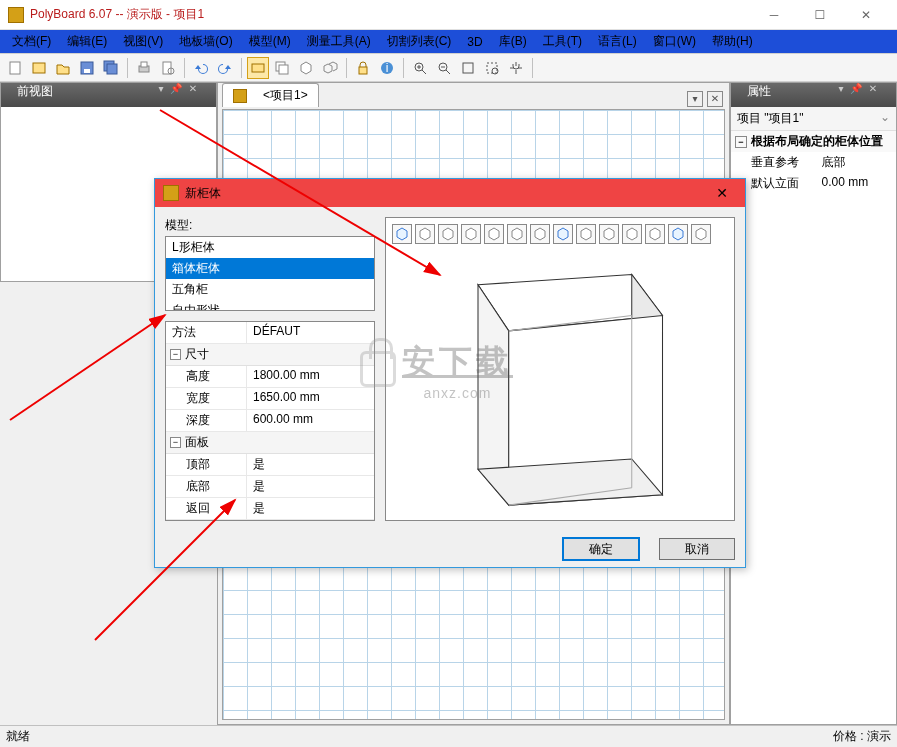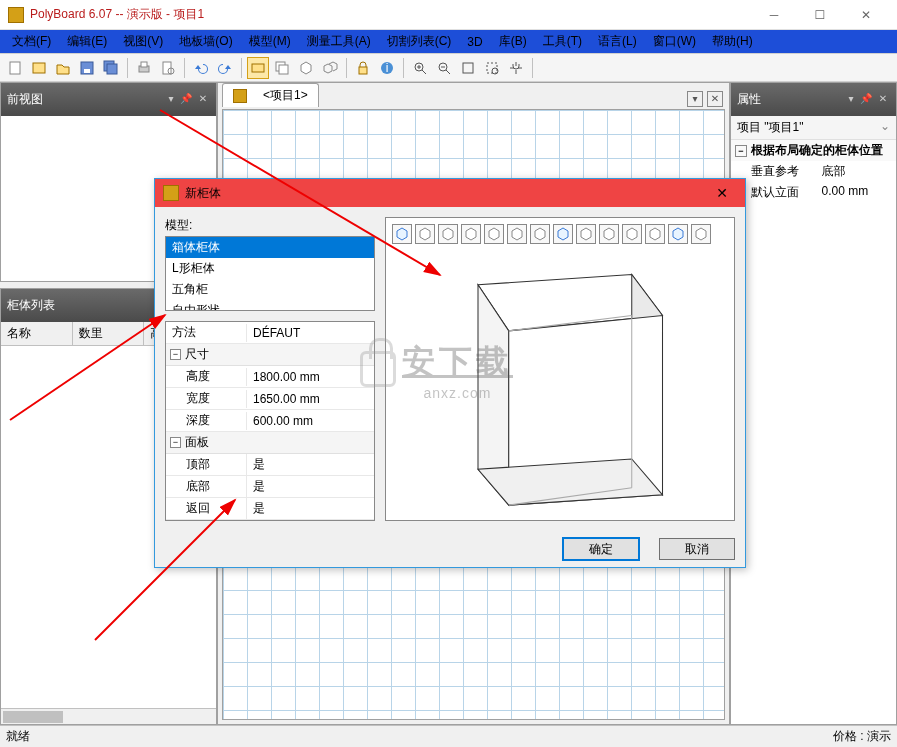--- a/index.html
+++ b/index.html
@@ -24,21 +24,21 @@
 .tb-icon { width: 16px; height: 16px; }
 
 
 .main { position: absolute; top: 82px; bottom: 22px; left: 0; right: 0; display: flex; }
 .left-col { width: 217px; display: flex; flex-direction: column; }
 .center-col { flex: 1; position: relative; }
 .right-col { width: 167px; }
 
 
 .panel { border: 1px solid #a0a0a0; background: #fff; display: flex; flex-direction: column; }
-.panel-header { height: 33px; background: linear-gradient(#6a6a6a, #4a4a4a); color: #fff; display: flex; align-items: center; padding: 0 6px; font-size: 11px; }
+.panel-header { height: 24px; background: linear-gradient(#6a6a6a, #4a4a4a); color: #fff; display: flex; align-items: flex-start; padding: 0 16px; font-size: 11px; }
 .panel-header .spacer { flex: 1; }
 .panel-header .hbtn { width: 14px; height: 14px; margin-left: 2px; cursor: pointer; color: #ccc; font-size: 10px; text-align: center; }
 
 .front-view { height: 200px; }
 .front-view .panel-body { flex: 1; background: #fff; }
 
 .cabinet-list { flex: 1; margin-top: 6px; }
 .cabinet-list .cols { display: flex; background: #f0f0f0; border-bottom: 1px solid #c0c0c0; }
 .cabinet-list .col { flex: 1; padding: 3px 6px; border-right: 1px solid #c0c0c0; }
 .cabinet-list .body { flex: 1; background: #fff; }
@@ -73,21 +73,21 @@
 .dialog-title .app-icon { width: 16px; height: 16px; background: #d4a017; border: 1px solid #a07000; margin-right: 6px; }
 .dialog-title .spacer { flex: 1; }
 .dialog-title .close { width: 30px; text-align: center; cursor: pointer; font-size: 14px; }
 .dialog-body { padding: 10px; display: flex; gap: 10px; height: calc(100% - 64px); }
 .dlg-left { width: 210px; display: flex; flex-direction: column; }
 .dlg-label { margin-bottom: 2px; }
 .model-list { border: 1px solid #888; background: #fff; height: 120px; overflow: auto; }
 .model-item { padding: 2px 6px; cursor: pointer; }
 .model-item.selected { background: #0078d7; color: #fff; }
 .prop-grid { border: 1px solid #888; background: #fff; flex: 1; margin-top: 10px; font-size: 11px; }
-.pg-row { display: flex; border-bottom: 1px solid #e8e8e8; align-items: center; }
+.pg-row { display: flex; border-bottom: 1px solid #e8e8e8; }
 .pg-key { width: 80px; padding: 2px 6px; }
 .pg-key.indent { padding-left: 20px; }
 .pg-val { flex: 1; padding: 2px 6px; border-left: 1px solid #e8e8e8; }
 .pg-group { display: flex; align-items: center; padding: 2px 4px; background: #f5f5f5; border-bottom: 1px solid #e0e0e0; }
 .pg-group .toggle { width: 11px; height: 11px; border: 1px solid #888; text-align: center; line-height: 9px; font-size: 9px; margin-right: 4px; background: #fff; }
 
 .dlg-right { flex: 1; border: 1px solid #888; background: #fff; position: relative; padding: 6px; }
 .shape-row { display: flex; gap: 3px; margin-bottom: 8px; }
 .shape-btn { width: 20px; height: 20px; border: 1px solid #888; background: #f8f8f8; cursor: pointer; display: flex; align-items: center; justify-content: center; }
 .shape-btn svg { width: 16px; height: 16px; }
@@ -269,38 +269,20 @@
     <div class="panel front-view">
       <div class="panel-header">
         <span>前视图</span>
         <span class="spacer"></span>
         <span class="hbtn">▾</span>
         <span class="hbtn">📌</span>
         <span class="hbtn">✕</span>
       </div>
       <div class="panel-body"></div>
     </div>
-    <div class="panel cabinet-list">
-      <div class="panel-header">
-        <span>柜体列表</span>
-        <span class="spacer"></span>
-        <span class="hbtn">▾</span>
-        <span class="hbtn">📌</span>
-        <span class="hbtn">✕</span>
-      </div>
-      <div class="cols">
-        <div class="col">名称</div>
-        <div class="col">数里</div>
-        <div class="col">高度</div>
-      </div>
-      <div class="body"></div>
-      <div class="hscroll">
-          <div class="thumb"></div>
-        </div>
-    </div>
   </div>
 
   <div class="center-col">
     <div class="doc-area">
       <div class="doc-tabs">
         <div class="doc-tab">
           <div class="tab-icon"></div>
           <span>&lt;项目1&gt;</span>
         </div>
         <span class="spacer"></span>
@@ -347,22 +329,22 @@
   <div class="dialog-title">
     <div class="app-icon"></div>
     <span>新柜体</span>
     <span class="spacer"></span>
     <span class="close">✕</span>
   </div>
   <div class="dialog-body">
     <div class="dlg-left">
       <div class="dlg-label">模型:</div>
       <div class="model-list">
+        <div class="model-item">L形柜体</div>
         <div class="model-item selected">箱体柜体</div>
-        <div class="model-item">L形柜体</div>
         <div class="model-item">五角柜</div>
         <div class="model-item">自由形状</div>
 
       </div>
       <div class="prop-grid">
         <div class="pg-row">
           <div class="pg-key">方法</div>
           <div class="pg-val">DÉFAUT</div>
         </div>
         <div class="pg-group">

